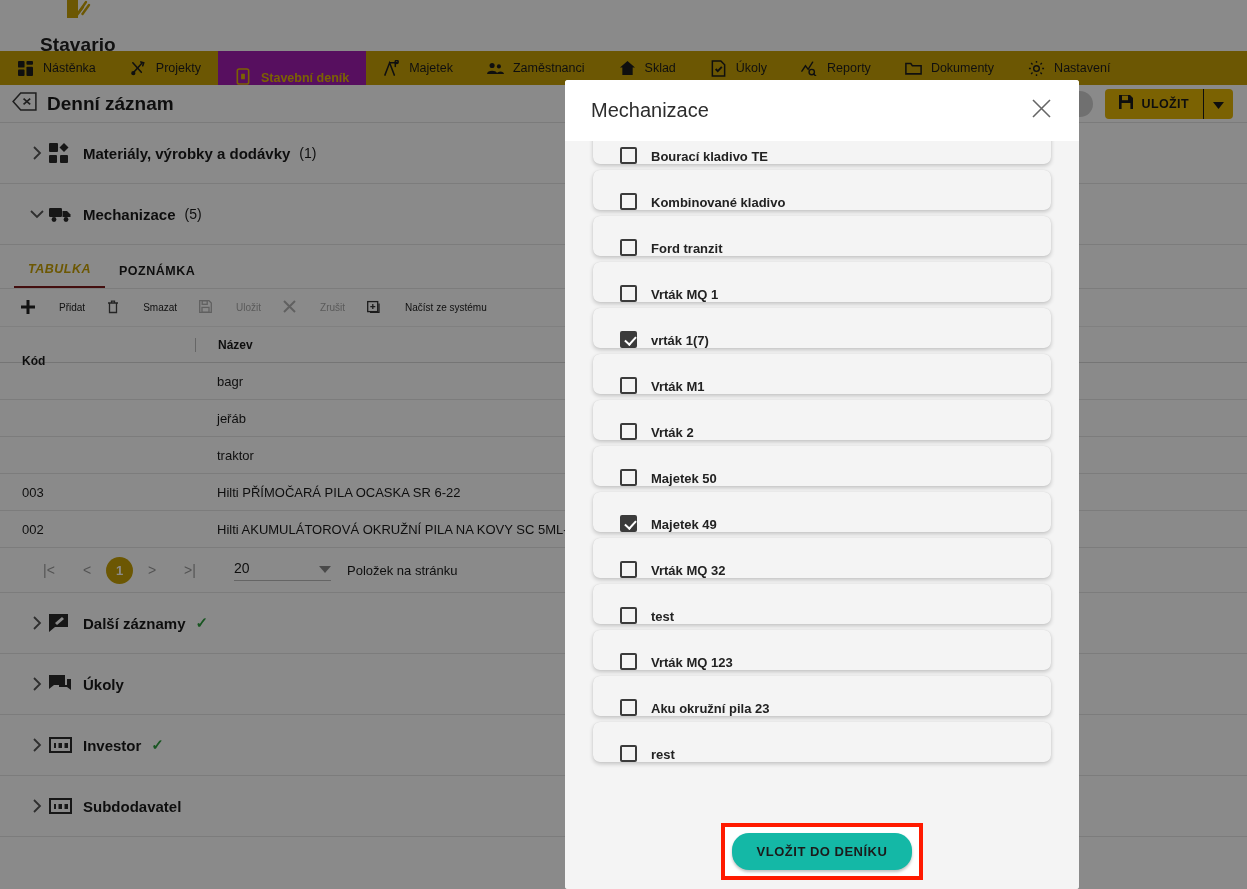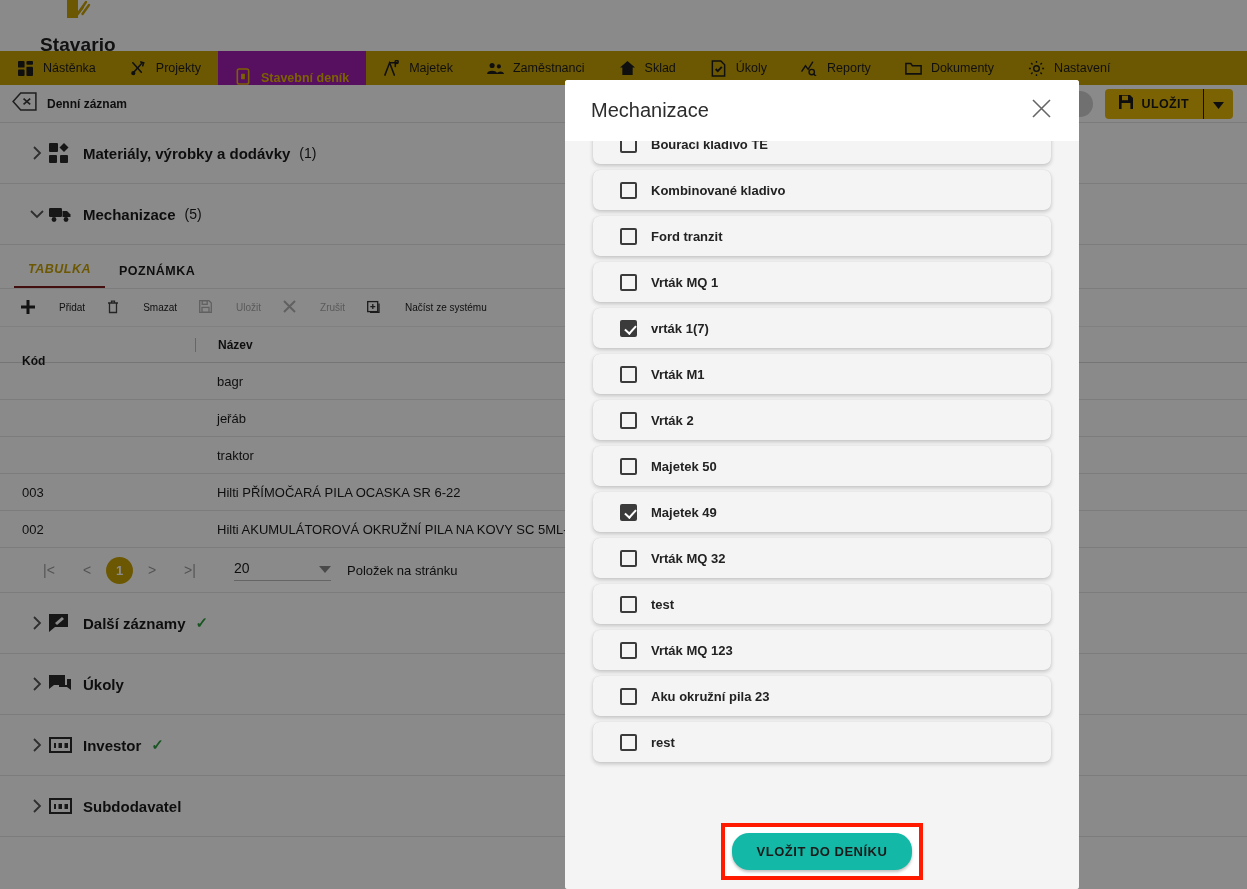--- a/index.html
+++ b/index.html
@@ -34,21 +34,21 @@
   .navitem.active { background: #a21caf; color: #E3B505; font-weight: bold; align-items: flex-end; }
   .navitem .nic { display: flex; align-items: center; justify-content: center; width: 17px; height: 17px; }
   .navitem svg { display: block; }
 
   .subbar {
     height: 38px; background: #fff; display: flex; align-items: center;
     justify-content: space-between; padding: 0 14px 0 12px;
     border-bottom: 1px solid #e3e3e3;
   }
   .subbar-left { display: flex; align-items: center; gap: 10px; }
-  .subbar-title { font-size: 12px; font-weight: bold; color: #1b1b1b; }
+  .subbar-title { font-size: 19px; font-weight: bold; color: #1b1b1b; }
   .subbar-right { display: flex; align-items: center; gap: 12px; }
   .pill-toggle {
     width: 54px; height: 26px; border-radius: 13px; background: #cfcfcf; position: relative;
   }
   .pill-toggle::after {
     content:""; position:absolute; left:2px; top:2px; width:22px; height:22px;
     border-radius:50%; background:#fff;
   }
   .save-group { display: flex; align-items: stretch; height: 30px; }
   .save-btn {
@@ -119,21 +119,21 @@
   }
   .modal-title { font-size:20px; color:#2d2d2d; }
   .modal-x { font-size:24px; color:#666; line-height:1; cursor:pointer; }
 
   .modal-body {
     flex:1; overflow:hidden; padding: 0 28px; position:relative;
   }
   .list-clip { position:absolute; left:28px; right:28px; top:-17px; }
   .chk-row {
     height:40px; background:#f4f4f4; border-radius:7px; margin-bottom:6px;
-    display:flex; align-items:center; padding-left:27px; gap:14px;
+    display:flex; align-items:flex-end; padding-left:27px; gap:14px;
     box-shadow: 0 2px 4px rgba(0,0,0,.20), 0 0 1px rgba(0,0,0,.12);
   }
   .cbx {
     width:17px; height:17px; border:2px solid #3b3b3b; border-radius:2px;
     flex:0 0 17px; position:relative; background:#f4f4f4;
   }
   .cbx.on { background:#3b3b3b; border-color:#3b3b3b; }
   .cbx.on::after {
     content:""; position:absolute; left:4.5px; top:1px; width:5px; height:9px;
     border:solid #fff; border-width:0 2px 2px 0; transform:rotate(42deg);

